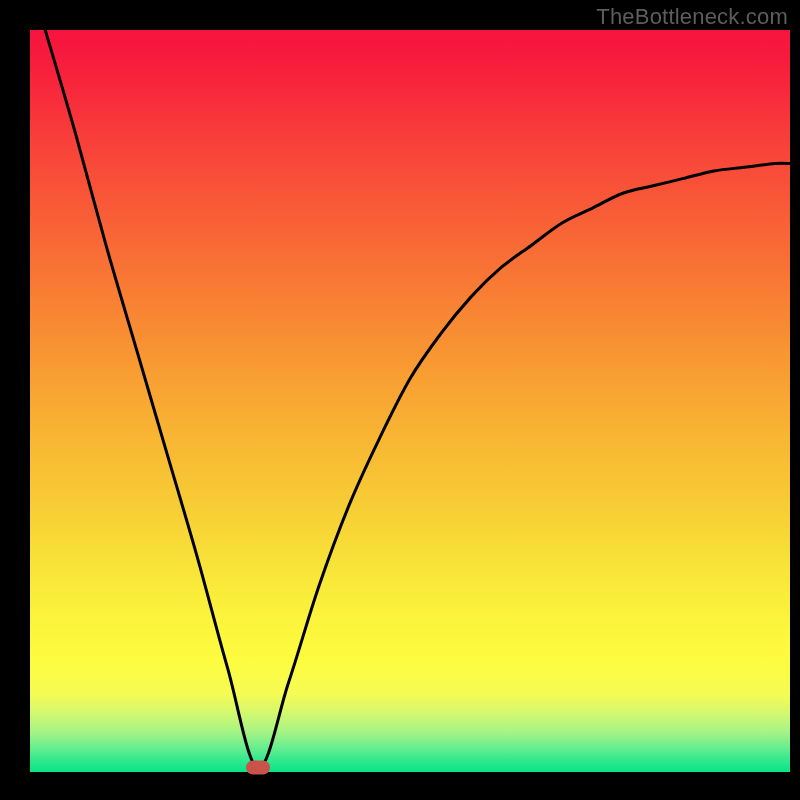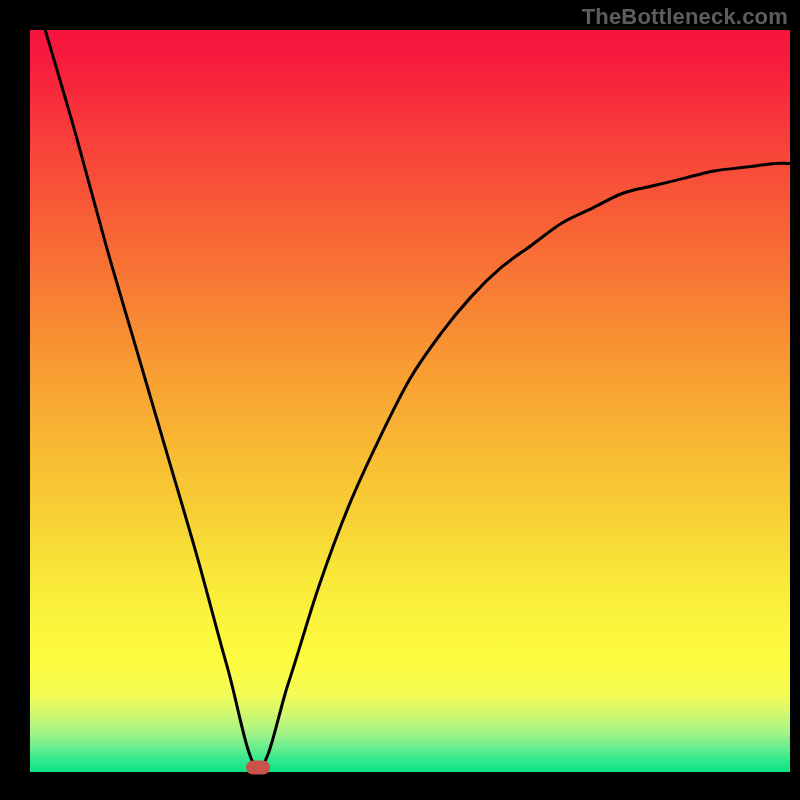--- a/index.html
+++ b/index.html
@@ -16,21 +16,21 @@
     width: 800px;
     height: 800px;
     background: #000;
   }
   .attribution {
     position: absolute;
     top: 4px;
     right: 12px;
     color: #5d5d5d;
     font-size: 22px;
-    font-weight: bold;
+    font-weight: normal;
     z-index: 10;
     letter-spacing: 0.2px;
   }
   svg {
     position: absolute;
     left: 0;
     top: 0;
   }
 </style>
 </head>

